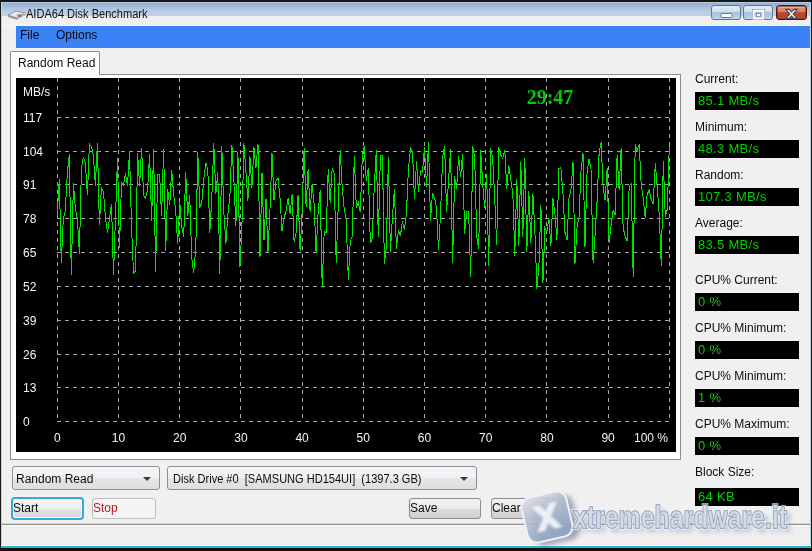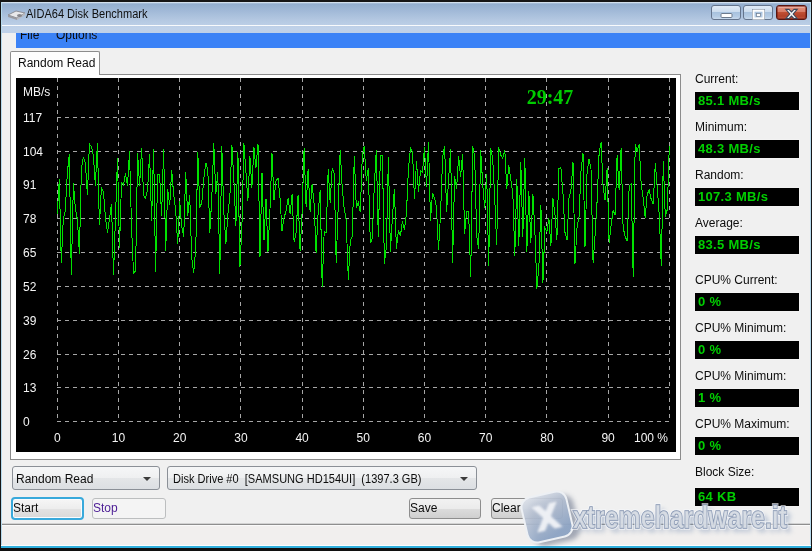--- a/index.html
+++ b/index.html
@@ -9,21 +9,21 @@
 
 #bTop{left:0;top:0;width:812px;height:2px;background:#161616}
 #bL1{left:0;top:0;width:1px;height:551px;background:#161616}
 #bL2{left:1px;top:2px;width:1px;height:544px;background:#b5d9ec}
 #bR1{left:811px;top:0;width:1px;height:551px;background:#161616}
 #bR2{left:810px;top:2px;width:1px;height:544px;background:#b5d9ec}
 #bBw{left:1px;top:545px;width:810px;height:1px;background:#fbfdfe}
 #bBc{left:1px;top:546px;width:810px;height:2px;background:#32b0dd}
 #bBd{left:0;top:548px;width:812px;height:3px;background:#101010}
 
-#title{left:2px;top:2px;width:808px;height:31px;
+#title{left:2px;top:2px;width:808px;height:14px;
 background:linear-gradient(180deg,#e9f1f8 0%,#93afd0 6%,#a2bad8 30%,#b5c9e2 60%,#c0d2e9 85%,#bed0e8 100%)}
 #title .txt{position:absolute;left:24px;top:5px;color:#101010;font-size:12px;transform:scaleX(.92);transform-origin:0 50%}
 #tline{left:2px;top:25px;width:808px;height:1px;background:#f8fafc}
 #menubar{left:16px;top:26px;width:808px;height:22px;background:#3b82f6}
 #menubar span{position:absolute;top:2px;color:#0c0c0c}
 
 .wbtn{top:5px;width:30px;height:15px;border-radius:3px}
 #btnMin{left:711px}#btnMax{left:743px}
 #btnMin,#btnMax{border:1px solid #64748c;
 background:linear-gradient(180deg,#e0ebf6 0%,#ccdcee 45%,#a8c2de 50%,#b4cbe4 80%,#c8d9ec 100%)}
@@ -31,34 +31,34 @@
 box-shadow:inset 0 0 0 1px rgba(120,30,20,.55), inset 0 2px 0 rgba(255,255,255,.25);
 background:linear-gradient(180deg,#e2907c 0%,#d97f69 42%,#c04f33 50%,#b24128 78%,#bf5a42 100%)}
 
 #tab{left:10px;top:51px;width:90px;height:24px;background:#fdfdfd;border:1px solid #8c8c8c;border-bottom:none;border-radius:2px 2px 0 0}
 #tab span{position:absolute;left:7px;top:4px;color:#0c0c0c}
 #pane{left:10px;top:74px;width:671px;height:386px;background:#fff;border:1px solid #8c8c8c}
 #chart{left:16px;top:78px;width:660px;height:374px;background:#000}
 
 .slabel{position:absolute;left:695px;color:#0c0c0c}
 .sbox{position:absolute;left:694px;width:106px;height:20px;background:#000;border:1px solid #f2f2f2;
-color:#00cf00;font-weight:bold;font-size:13px;line-height:18px;padding-left:3px;letter-spacing:0.3px}
+color:#00cf00;font-weight:normal;font-size:13px;line-height:18px;padding-left:3px;letter-spacing:0.3px}
 
 .combo{position:absolute;top:466px;height:24px;border:1px solid #8b9097;border-radius:3px;
 background:linear-gradient(180deg,#f5f6f7 0%,#eff0f1 50%,#e4e6e8 50%,#dcdfe2 100%);color:#0c0c0c}
 .combo .ct{position:absolute;left:6px;top:5px;white-space:pre}
 .combo .arr{position:absolute;right:8px;top:10px;width:0;height:0;border-left:4px solid transparent;border-right:4px solid transparent;border-top:4px solid #3c3c3c}
 
 .btn{position:absolute;top:498px;height:21px;border:1px solid #8e8e8e;border-radius:3px;
 background:linear-gradient(180deg,#f2f2f2 0%,#ebebeb 50%,#dddddd 50%,#cfcfcf 100%);
 color:#0c0c0c;line-height:19px;font-size:12px}
 #bStart{left:11px;top:497px;width:73px;height:23px;border:2px solid #38a9db;border-radius:4px;
 box-shadow:inset 0 0 0 1px #fafcfe;line-height:19px;
 background:linear-gradient(180deg,#f6f6f6 0%,#ededed 50%,#e2e2e2 55%,#d9d9d9 100%)}
-#bStop{left:92px;width:74px;background:#f4f4f4;border:1px solid #bcbebf;color:#4c1d95}
+#bStop{left:92px;width:64px;background:#f4f4f4;border:1px solid #bcbebf;color:#b91c1c}
 #bSave{left:409px;width:72px}
 #bClear{left:491px;width:72px}
 
 #sl1{left:2px;top:523px;width:808px;height:1px;background:#d2d2d2}
 #sl2{left:2px;top:524px;width:808px;height:1px;background:#8e8e8e}
 #sl3{left:2px;top:525px;width:808px;height:1px;background:#fafafa}
 #sbot{left:2px;top:526px;width:808px;height:19px;background:#f1efee}
 
 #wm{left:516px;top:484px;width:296px;height:64px;z-index:50}
 </style>

